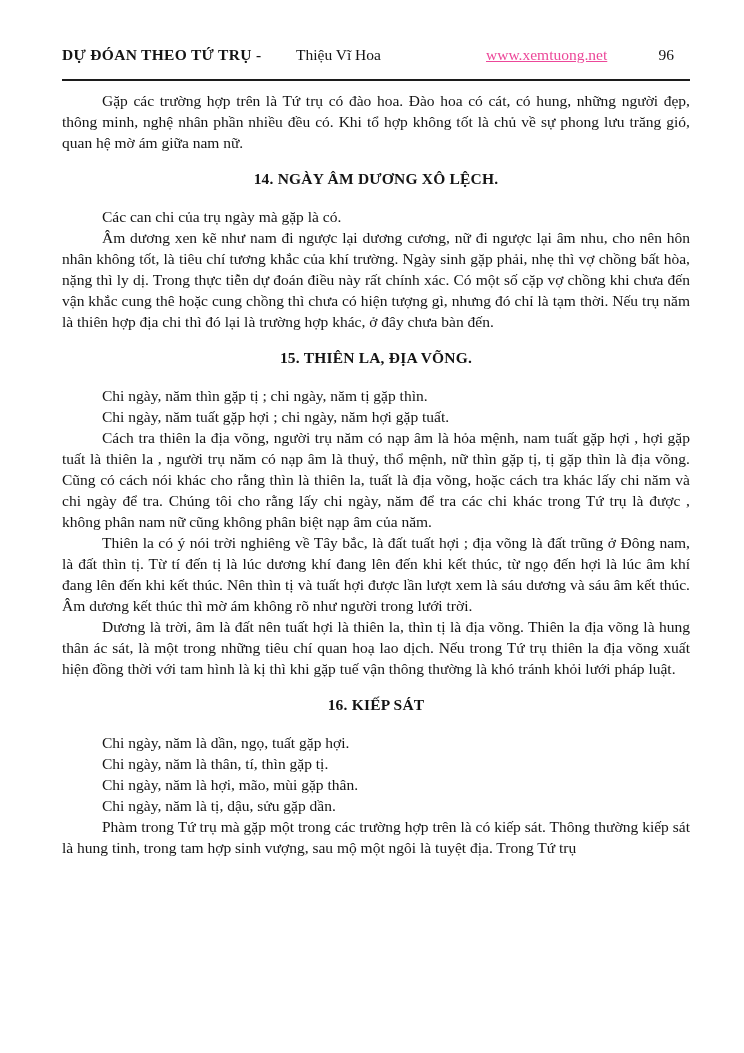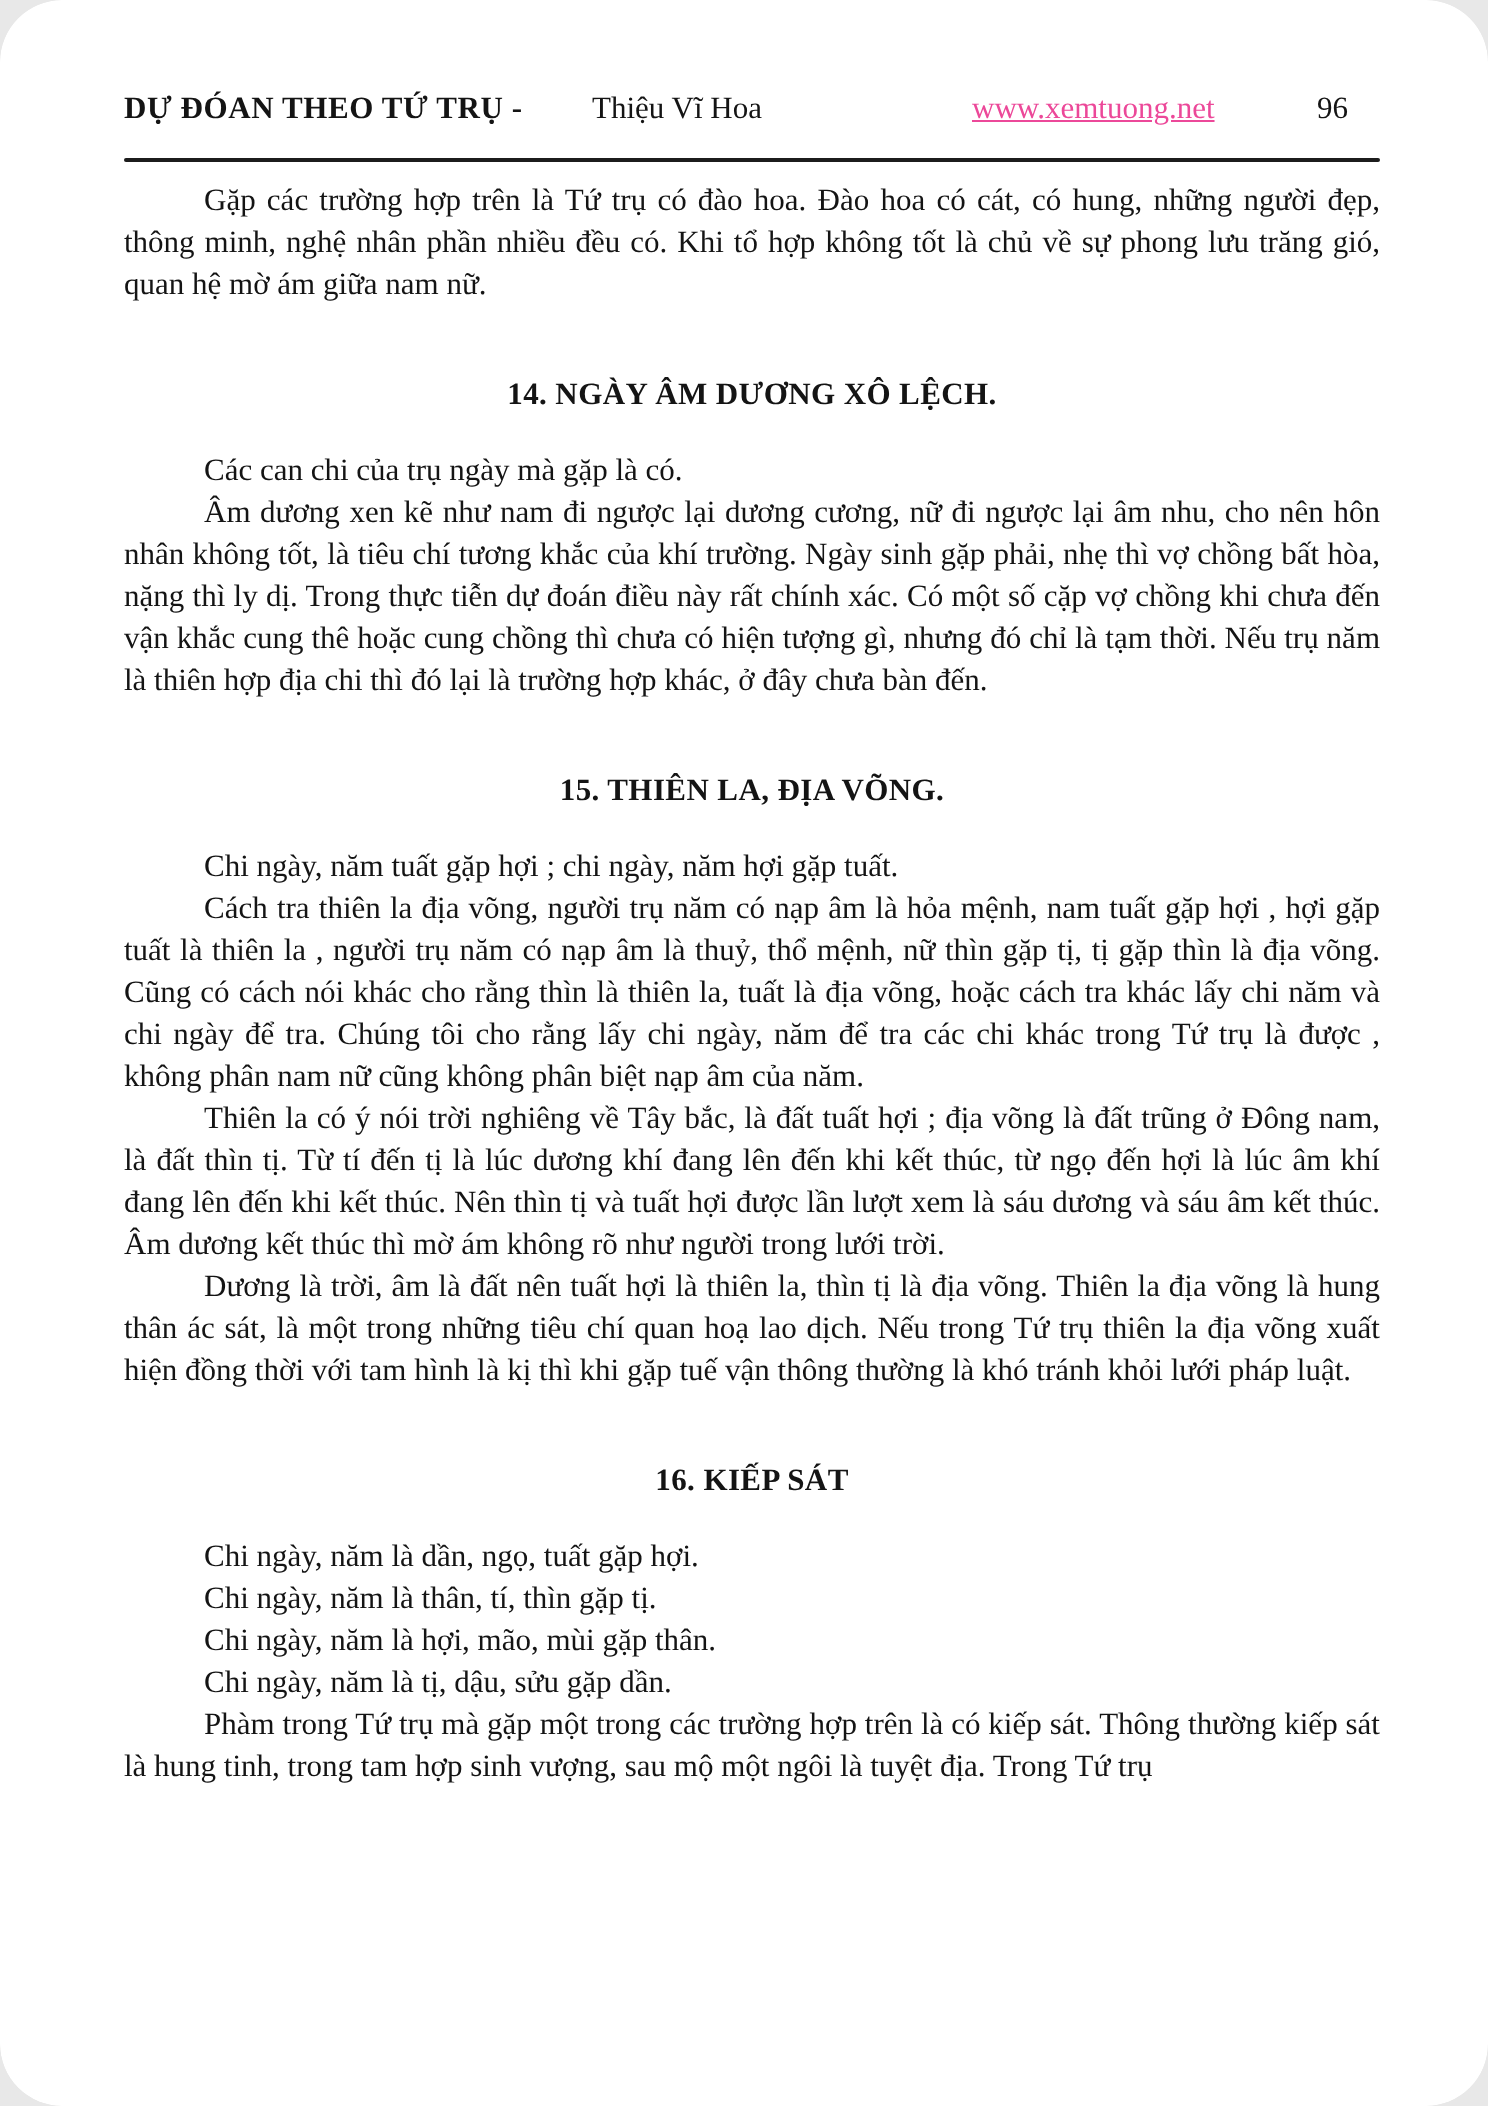--- a/index.html
+++ b/index.html
@@ -1,15 +1,15 @@
 <!DOCTYPE html>
 <html lang="vi"><head>
 <meta charset="utf-8">
 <style>
-  * { margin: 0; padding: 0; box-sizing: border-box; border-radius: 31px; }
+  * { margin: 0; padding: 0; box-sizing: border-box; }
   html, body { background: #e8e8e8; }
   body {
     font-family: "Liberation Serif", "DejaVu Serif", serif;
     -webkit-font-smoothing: antialiased;
   }
   .page {
     position: relative;
     width: 744px;
     height: 1053px;
     margin: 0 auto;
@@ -60,21 +60,21 @@
     text-indent: 40px;
   }
   .ln {
     text-indent: 40px;
     white-space: nowrap;
   }
   .hd {
     font-size: 15.5px;
     font-weight: bold;
     text-align: center;
-    margin: 34px 0 17px 0;
+    margin: 15px 0 17px 0;
     letter-spacing: 0.2px;
   }
   .gap { }
 </style>
 </head>
 <body>
 
 <div class="page">
 
   <header class="hdr">
@@ -88,20 +88,21 @@
 
   <main>
 
     <p class="p">Gặp các trường hợp trên là Tứ trụ có đào hoa. Đào hoa có cát, có hung, những người đẹp, thông minh, nghệ nhân phần nhiều đều có. Khi tổ hợp không tốt là chủ về sự phong lưu trăng gió, quan hệ mờ ám giữa nam nữ.</p>
 
     <h2 class="hd">14. NGÀY ÂM DƯƠNG XÔ LỆCH.</h2>
     <p class="ln">Các can chi của trụ ngày mà gặp là có.</p>
     <p class="p">Âm dương xen kẽ như nam đi ngược lại dương cương, nữ đi ngược lại âm nhu, cho nên hôn nhân không tốt, là tiêu chí tương khắc của khí trường. Ngày sinh gặp phải, nhẹ thì vợ chồng bất hòa, nặng thì ly dị. Trong thực tiễn dự đoán điều này rất chính xác. Có một số cặp vợ chồng khi chưa đến vận khắc cung thê hoặc cung chồng thì chưa có hiện tượng gì, nhưng đó chỉ là tạm thời. Nếu trụ năm là thiên hợp địa chi thì đó lại là trường hợp khác, ở đây chưa bàn đến.</p>
 
     <h2 class="hd">15. THIÊN LA, ĐỊA VÕNG.</h2>
+    <p class="ln">Chi ngày, năm thìn gặp tị ; chi ngày, năm tị gặp thìn.</p>
     <p class="ln">Chi ngày, năm tuất gặp hợi ; chi ngày, năm hợi gặp tuất.</p>
     <p class="p">Cách tra thiên la địa võng, người trụ năm có nạp âm là hỏa mệnh, nam tuất gặp hợi , hợi gặp tuất là thiên la , người trụ năm có nạp âm là thuỷ, thổ mệnh, nữ thìn gặp tị, tị gặp thìn là địa võng. Cũng có cách nói khác cho rằng thìn là thiên la, tuất là địa võng, hoặc cách tra khác lấy chi năm và chi ngày để tra. Chúng tôi cho rằng lấy chi ngày, năm để tra các chi khác trong Tứ trụ là được , không phân nam nữ cũng không phân biệt nạp âm của năm.</p>
     <p class="p">Thiên la có ý nói trời nghiêng về Tây bắc, là đất tuất hợi ; địa võng là đất trũng ở Đông nam, là đất thìn tị. Từ tí đến tị là lúc dương khí đang lên đến khi kết thúc, từ ngọ đến hợi là lúc âm khí đang lên đến khi kết thúc. Nên thìn tị và tuất hợi được lần lượt xem là sáu dương và sáu âm kết thúc. Âm dương kết thúc thì mờ ám không rõ như người trong lưới trời.</p>
     <p class="p">Dương là trời, âm là đất nên tuất hợi là thiên la, thìn tị là địa võng. Thiên la địa võng là hung thân ác sát, là một trong những tiêu chí quan hoạ lao dịch. Nếu trong Tứ trụ thiên la địa võng xuất hiện đồng thời với tam hình là kị thì khi gặp tuế vận thông thường là khó tránh khỏi lưới pháp luật.</p>
 
     <h2 class="hd">16. KIẾP SÁT</h2>
     <p class="ln">Chi ngày, năm là dần, ngọ, tuất gặp hợi.</p>
     <p class="ln">Chi ngày, năm là thân, tí, thìn gặp tị.</p>
     <p class="ln">Chi ngày, năm là hợi, mão, mùi gặp thân.</p>
     <p class="ln">Chi ngày, năm là tị, dậu, sửu gặp dần.</p>

